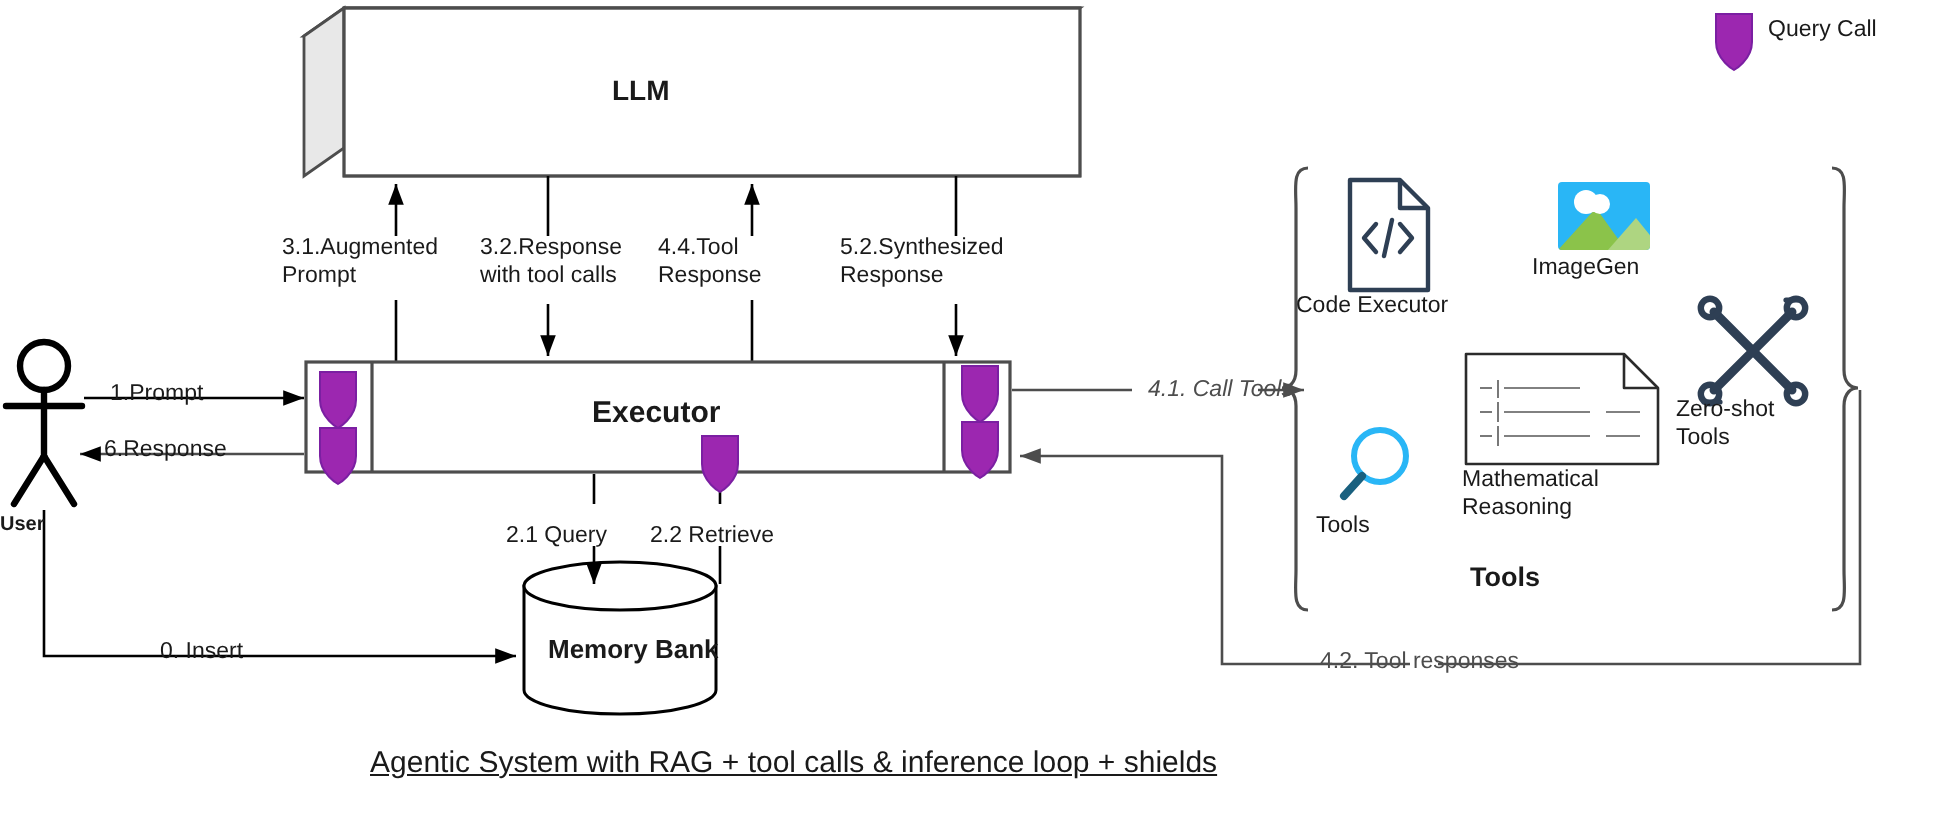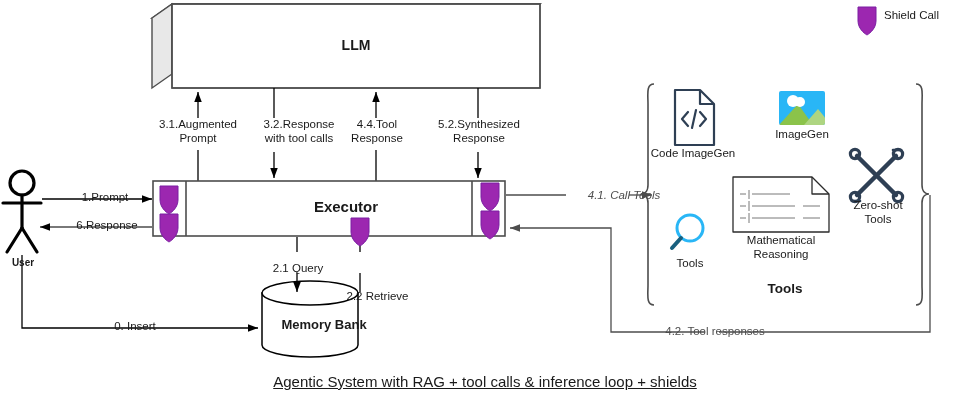--- a/index.html
+++ b/index.html
@@ -1,18 +1,18 @@
 <!DOCTYPE html>
 <html><head>
 <meta charset="utf-8">
 <style>
   html,body{margin:0;padding:0;background:#ffffff;}
   body{width:970px;height:411px;position:relative;overflow:hidden;
        font-family:"Liberation Sans","DejaVu Sans",sans-serif;color:#000;}
-  .lbl{position:absolute;font-size:11.5px;line-height:13.5px;color:#1a1a1a;text-align:center;white-space:pre;}
+  .lbl{position:absolute;font-size:11.5px;line-height:13.5px;color:#1a1a1a;text-align:left;white-space:pre;}
   .lbl-gray{color:#4d4d4d;}
   .bold{font-weight:bold;}
   svg{overflow:visible;}
   #root-svg{position:absolute;left:0;top:0;width:970px;height:411px;}
 </style>
 </head>
 <body>
 
 <svg id="root-svg" viewBox="0 0 970 411">
   <defs>
@@ -177,37 +177,37 @@
 <div class="lbl bold" style="left:260px;top:318px;width:100px;font-size:13px;margin-left:14px;">Memory Bank</div>
 
 <div class="lbl bold" style="left:0px;top:256px;width:46px;font-size:10px;">User</div>
 
 <div class="lbl bold" style="left:735px;top:282px;width:100px;font-size:13.5px;">Tools</div>
 
 <div class="lbl" style="left:55px;top:191px;width:100px;">1.Prompt</div>
 <div class="lbl" style="left:52px;top:219px;width:110px;">6.Response</div>
 <div class="lbl" style="left:80px;top:320px;width:110px;">0. Insert</div>
 <div class="lbl" style="left:253px;top:262px;width:90px;">2.1 Query</div>
-<div class="lbl" style="left:325px;top:262px;width:105px;margin-top:28px;">2.2 Retrieve</div>
+<div class="lbl" style="left:325px;top:262px;width:105px;">2.2 Retrieve</div>
 
 <div class="lbl" style="left:141px;top:118px;width:114px;">3.1.Augmented
 Prompt</div>
 <div class="lbl" style="left:240px;top:118px;width:118px;">3.2.Response
 with tool calls</div>
 <div class="lbl" style="left:329px;top:118px;width:96px;">4.4.Tool
 Response</div>
 <div class="lbl" style="left:420px;top:118px;width:118px;">5.2.Synthesized
 Response</div>
 
 <div class="lbl lbl-gray" style="left:574px;top:189px;width:100px;font-style:italic;">4.1. Call Tools</div>
 <div class="lbl lbl-gray" style="left:660px;top:325px;width:110px;">4.2. Tool responses</div>
 
-<div class="lbl" style="left:648px;top:147px;width:90px;">Code ImageGen</div>
+<div class="lbl" style="left:648px;top:147px;width:90px;">Code Executor</div>
 <div class="lbl" style="left:766px;top:128px;width:72px;">ImageGen</div>
 <div class="lbl" style="left:658px;top:257px;width:64px;">Tools</div>
 <div class="lbl" style="left:731px;top:234px;width:100px;">Mathematical
 Reasoning</div>
 <div class="lbl" style="left:838px;top:199px;width:80px;">Zero-shot
 Tools</div>
 
-<div class="lbl" style="left:884px;top:9px;width:80px;text-align:left;font-size:11.5px;">Shield Call</div>
+<div class="lbl" style="left:884px;top:9px;width:80px;text-align:left;font-size:11.5px;">Query Call</div>
 
 <div class="lbl" style="left:185px;top:375px;width:600px;font-size:15px;text-decoration:underline;">Agentic System with RAG + tool calls &amp; inference loop + shields</div>
 
 </body></html>

